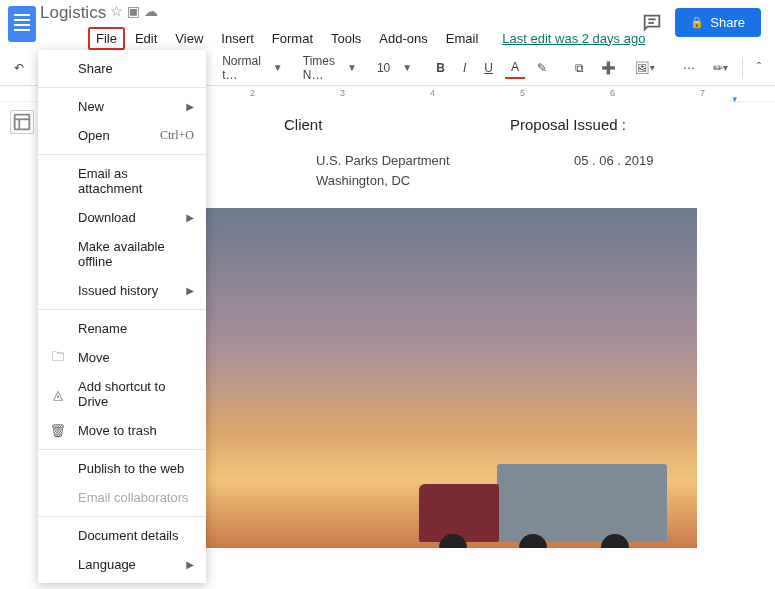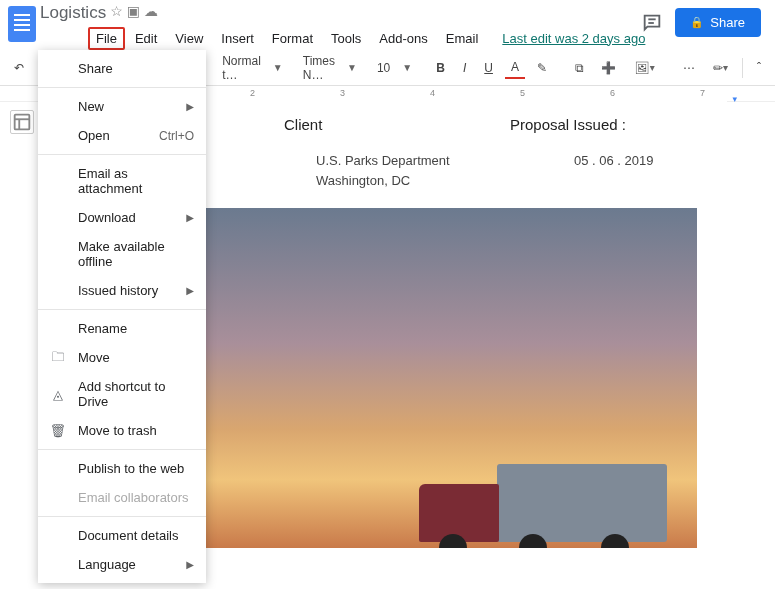--- a/index.html
+++ b/index.html
@@ -36,21 +36,21 @@
 .photo { margin-top: 18px; width: 100%; height: 340px; background: linear-gradient(180deg,#6b7a8f 0%,#a98f9a 40%,#d9a66f 65%,#f0c47b 80%,#c97a4a 100%); position: relative; overflow: hidden; }
 .truck { position: absolute; right: 30px; bottom: -20px; width: 280px; height: 120px; }
 .trailer { position: absolute; right: 0; bottom: 26px; width: 170px; height: 78px; background: #7f8a97; border-radius: 3px; }
 .cab { position: absolute; right: 168px; bottom: 26px; width: 80px; height: 58px; background: #7a2b34; border-radius: 6px 2px 2px 2px; }
 .wheel { position: absolute; bottom: 6px; width: 28px; height: 28px; background: #222; border-radius: 50%; }
 .w1{ right: 200px; } .w2{ right: 38px; } .w3{ right: 120px; }
 .dropdown { position: absolute; left: 38px; top: 50px; width: 168px; background: #fff; box-shadow: 0 2px 10px rgba(0,0,0,0.25); z-index: 50; font-size: 13px; color: #222; padding: 4px 0; }
 .dd-item { padding: 7px 12px 7px 40px; position: relative; display: flex; justify-content: space-between; align-items: center; cursor: pointer; }
 .dd-item.disabled { color: #aaa; }
 .dd-item .sub { color: #666; font-size: 10px; }
-.dd-item .sc { color: #666; font-size: 12px; }
+.dd-item .sc { color: #666; font-size: 12px; font-family: Liberation Serif, serif; }
 .dd-sep { height: 1px; background: #e4e4e4; margin: 4px 0; }
 .dd-ico { position: absolute; left: 12px; top: 50%; transform: translateY(-50%); width: 16px; height: 16px; color: #5f6368; display: flex; align-items: center; justify-content: center; font-size: 13px; }
 svg { width: 100%; height: 100%; }
 </style>
 </head>
 <body>
 
 <div class="doc-icon"></div>
 
 <div class="header">

